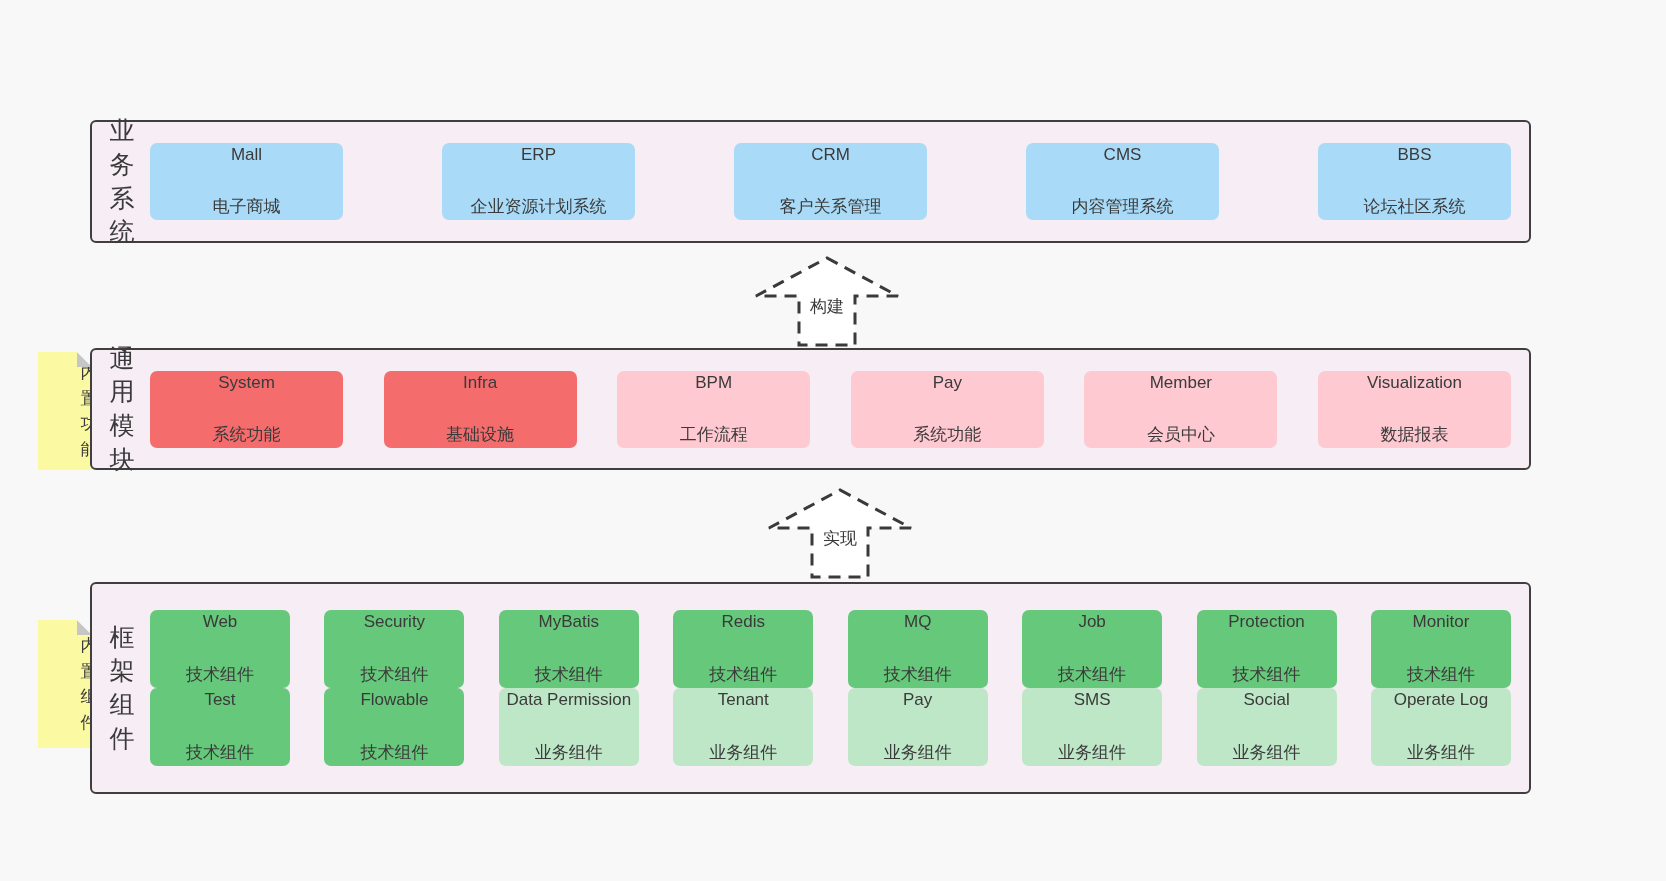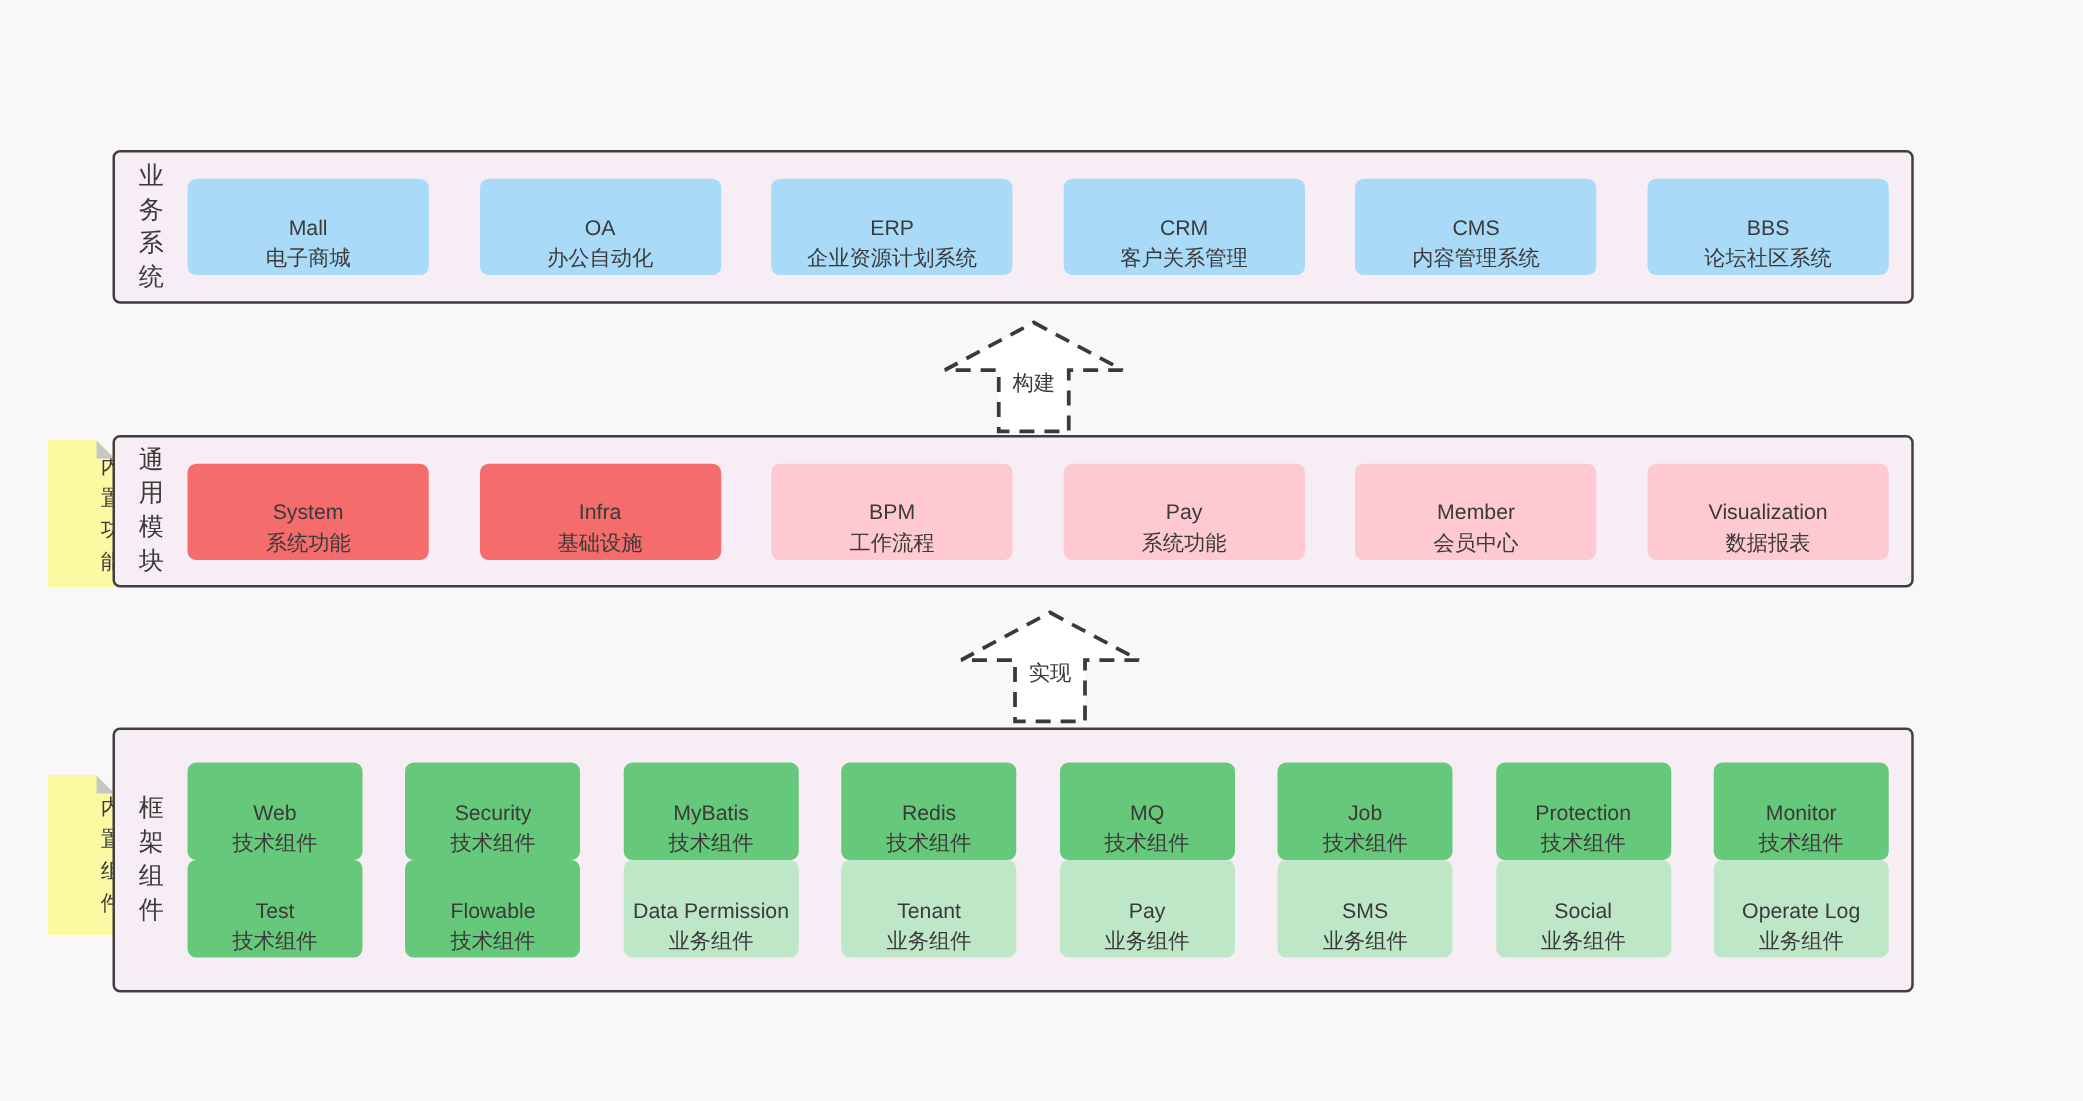--- a/index.html
+++ b/index.html
@@ -10,27 +10,27 @@
   }
   .section{
     position:absolute;left:90px;width:1441px;box-sizing:border-box;
     background:#f7edf5;border:2px solid #3f3f3f;border-radius:6px;
     display:flex;z-index:1;
   }
   #sec-business{top:120px;height:123px;}
   #sec-common{top:348px;height:122px;}
   #sec-framework{top:582px;height:212px;}
   .v-label{width:58px;display:flex;align-items:center;justify-content:center;flex:none;}
-  .v-text{width:23px;word-break:break-all;text-align:center;font-size:20px;line-height:1.35;}
+  .v-text{width:23px;word-break:break-all;text-align:center;font-size:25px;line-height:1.35;}
   .boxes{flex:1;display:flex;align-items:center;justify-content:space-between;padding-right:18px;}
   .boxes-col{flex:1;display:flex;flex-direction:column;justify-content:center;}
   .boxes-col .boxes{flex:none;}
   .box{
     width:193px;height:77px;border-radius:7px;flex:none;
-    display:flex;flex-direction:column;align-items:center;justify-content:flex-end;
+    display:flex;flex-direction:column;align-items:center;justify-content:space-between;
     text-align:center;font-size:17px;line-height:1.45;
   }
   #sec-framework .box{width:140px;height:78px;}
   .blue{background:#a9dbf8;}
   .red{background:#f56c6c;}
   .pink{background:#ffc9d1;}
   .green{background:#66c87a;}
   .lightgreen{background:#bee7c7;}
   .note{
     position:absolute;left:38px;width:54px;background:#fbf9a2;z-index:0;
@@ -66,24 +66,20 @@
 <div class="section" id="sec-business">
   <div class="v-label">
     <span class="v-text">业务系统</span>
   </div>
   <div class="boxes">
     <div class="box blue">
       <div>Mall</div>
       <div>电子商城</div>
     </div>
     <div class="box blue">
-      <div>OA</div>
-      <div>办公自动化</div>
-    </div>
-    <div class="box blue">
       <div>ERP</div>
       <div>企业资源计划系统</div>
     </div>
     <div class="box blue">
       <div>CRM</div>
       <div>客户关系管理</div>
     </div>
     <div class="box blue">
       <div>CMS</div>
       <div>内容管理系统</div>

